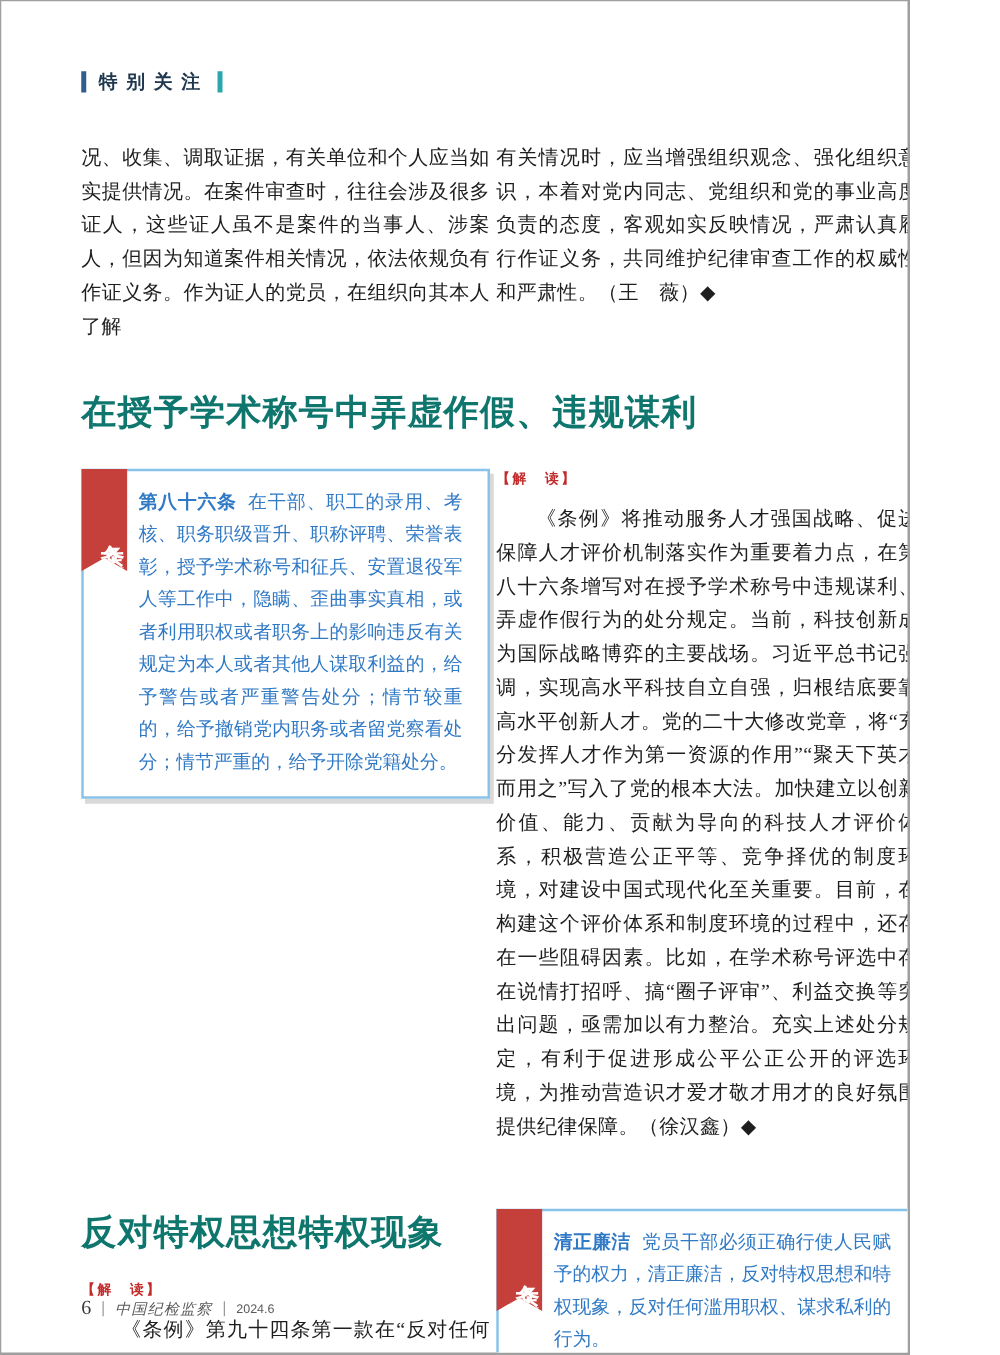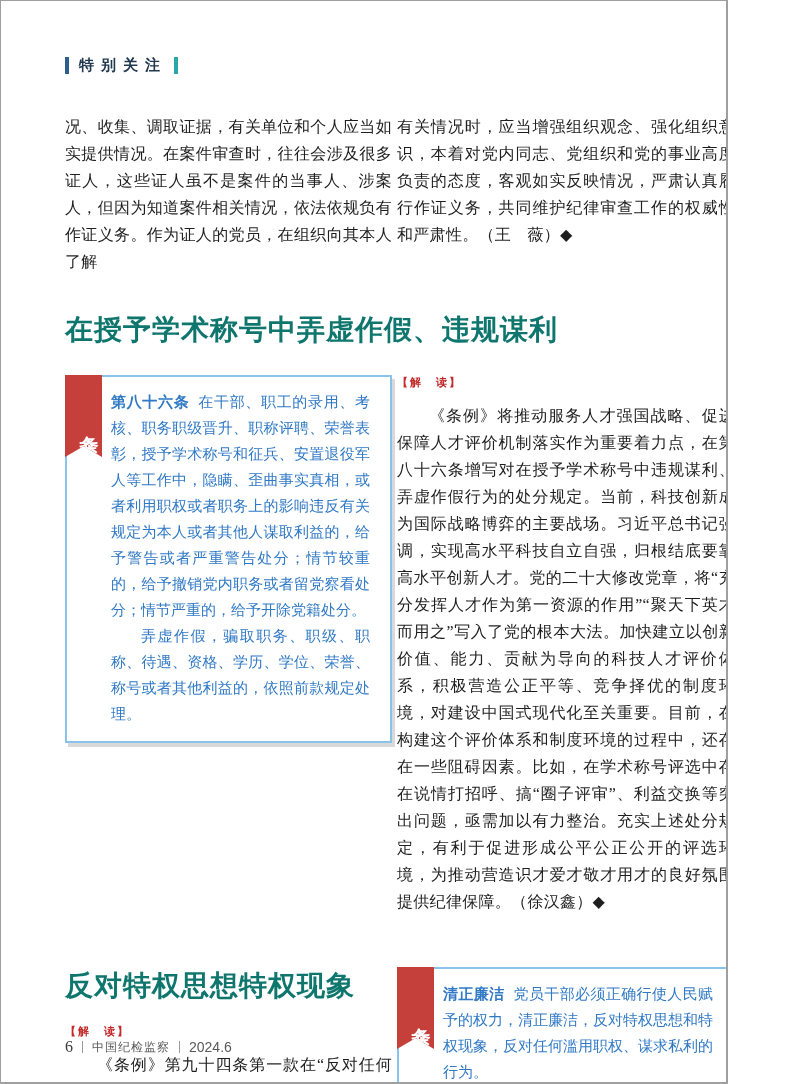--- a/index.html
+++ b/index.html
@@ -61,22 +61,22 @@
   .sec2 { margin-top:52px; }
   .sec2 .title2 { margin-bottom:19px; }
   .sec2 .jiedu-label { margin-top:4px; }
 
   
   .footer { position:absolute; left:64px; bottom:26px; display:flex;
             align-items:center; color:#595959;
             font-family:"Liberation Sans","DejaVu Sans",sans-serif; }
   .footer .pageno { font-family:"Liberation Serif","DejaVu Serif",serif;
                     font-size:16px; color:#3a3a3a; }
-  .footer .mag { font-size:12px; letter-spacing:1px; }
-  .footer .issue { font-size:14px; }
+  .footer .mag { font-size:12px; letter-spacing:1px;font-style:italic; }
+  .footer .issue { font-size:10px; }
   .fsep { display:inline-block; width:1px; height:12px; background:#9a9a9a;
           margin:0 9px; }
 </style>
 </head>
 <body>
 
 <div class="page">
 
   <div class="section-tag">
     <span class="tag-bar left"></span>
@@ -89,21 +89,20 @@
     <p class="bodytext col-r">有关情况时，应当增强组织观念、强化组织意识，本着对党内同志、党组织和党的事业高度负责的态度，客观如实反映情况，严肃认真履行作证义务，共同维护纪律审查工作的权威性和严肃性。（王　薇）◆</p>
   </div>
 
   <h1 class="art-title title1">在授予学术称号中弄虚作假、违规谋利</h1>
 
   <div class="cols">
     <div class="col-l">
       <div class="clause-box">
         <span class="ribbon">条文</span>
         <p><span class="clause-num">第八十六条</span><span>在干部、职工的录用、考核、职务职级晋升、职称评聘、荣誉表彰，授予学术称号和征兵、安置退役军人等工作中，隐瞒、歪曲事实真相，或者利用职权或者职务上的影响违反有关规定为本人或者其他人谋取利益的，给予警告或者严重警告处分；情节较重的，给予撤销党内职务或者留党察看处分；情节严重的，给予开除党籍处分。</span></p>
-        <p class="clause-p2">弄虚作假，骗取职务、职级、职称、待遇、资格、学历、学位、荣誉、称号或者其他利益的，依照前款规定处理。</p>
       </div>
     </div>
     <div class="col-r">
       <div class="jiedu-label">【解　读】</div>
       <p class="bodytext indent">《条例》将推动服务人才强国战略、促进保障人才评价机制落实作为重要着力点，在第八十六条增写对在授予学术称号中违规谋利、弄虚作假行为的处分规定。当前，科技创新成为国际战略博弈的主要战场。习近平总书记强调，实现高水平科技自立自强，归根结底要靠高水平创新人才。党的二十大修改党章，将“充分发挥人才作为第一资源的作用”“聚天下英才而用之”写入了党的根本大法。加快建立以创新价值、能力、贡献为导向的科技人才评价体系，积极营造公正平等、竞争择优的制度环境，对建设中国式现代化至关重要。目前，在构建这个评价体系和制度环境的过程中，还存在一些阻碍因素。比如，在学术称号评选中存在说情打招呼、搞“圈子评审”、利益交换等突出问题，亟需加以有力整治。充实上述处分规定，有利于促进形成公平公正公开的评选环境，为推动营造识才爱才敬才用才的良好氛围提供纪律保障。（徐汉鑫）◆</p>
     </div>
   </div>
 
   <div class="cols sec2">
     <div class="col-l">

